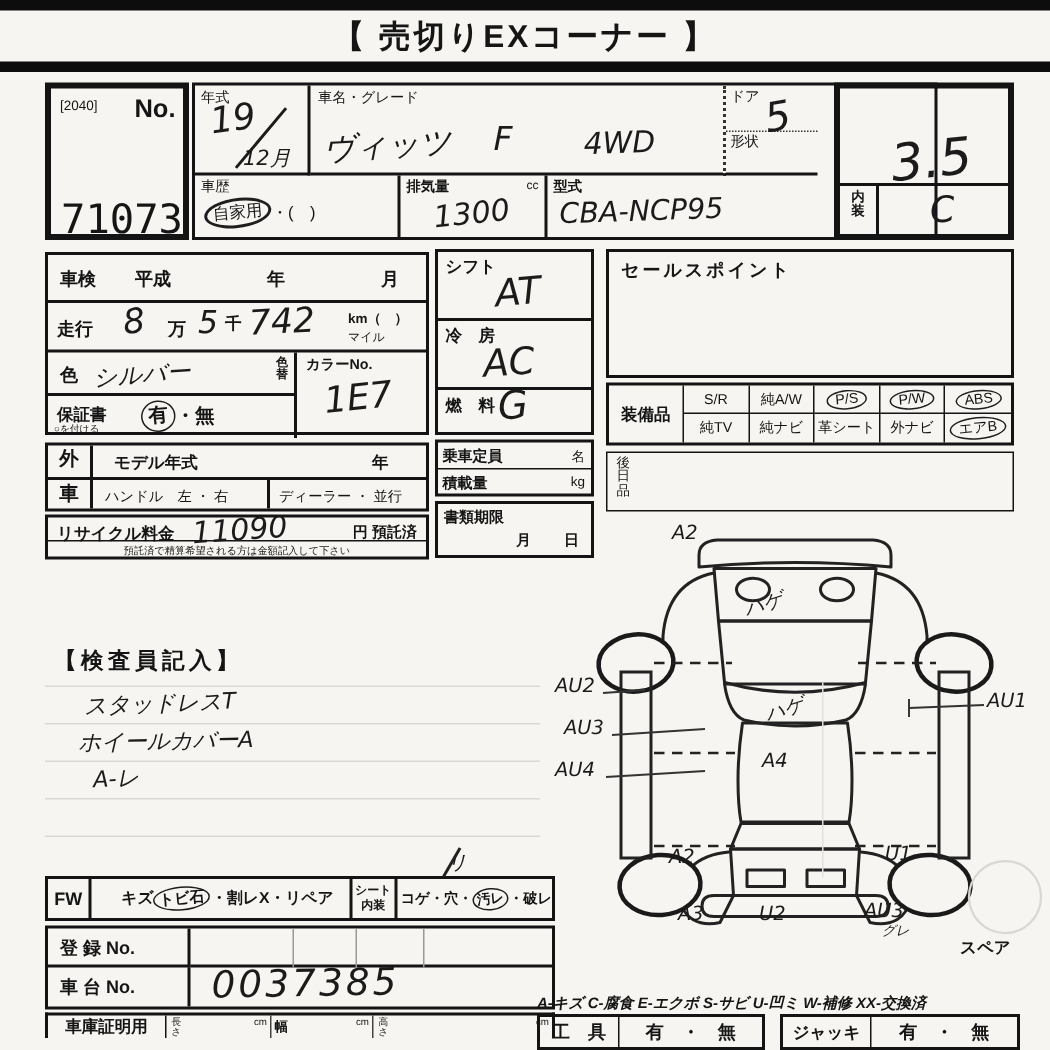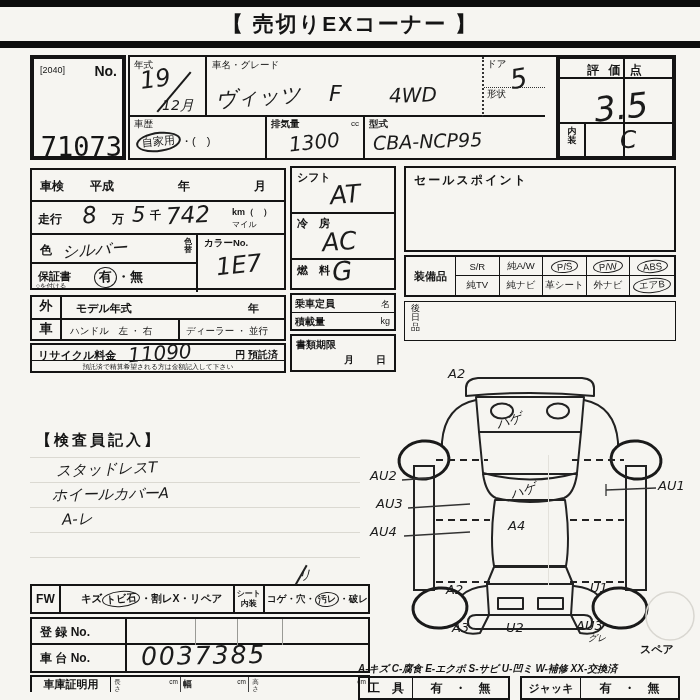--- a/index.html
+++ b/index.html
@@ -27,21 +27,21 @@
 <body>
 
 <div class="page">
 
   <div class="bar" style="top:0;height:7px;"></div>
   <div class="title">【 売切りEXコーナー 】</div>
   <div class="bar" style="top:41px;height:7px;"></div>
 
   <div class="box thick" style="left:30px;top:55px;width:96px;height:105px;">
     <div class="abs" style="left:6px;top:6px;font-size:9px;">[2040]</div>
-    <div class="abs lbl" style="right:5px;top:4px;font-size:14px;">No.</div>
+    <div class="abs lbl" style="right:5px;top:4px;font-size:17px;">No.</div>
     <div class="abs" style="left:0;right:0;top:32px;text-align:right;font-size:27px;font-family:'DejaVu Sans Mono',monospace;margin-top:40px;">71073</div>
   </div>
 
   <div class="box" style="left:128px;top:55px;width:497px;height:105px;">
     <div class="cell" style="left:0;top:0;width:77px;height:60px;border-right:2px solid #141414;border-bottom:2px solid #141414;">
       <div class="abs" style="left:4px;top:2px;font-size:9.5px;">年式</div>
       <div class="abs hw" style="left:10px;top:8px;font-size:24px;transform:rotate(-8deg);">19</div>
       <div class="abs" style="left:18px;top:34px;width:52px;height:2px;background:#1b1b1b;transform:rotate(-50deg);"></div>
       <div class="abs hw" style="left:32px;top:40px;font-size:14px;z-index:3;">12月</div>
     </div>
@@ -68,21 +68,20 @@
       <div class="abs" style="right:4px;top:2px;font-size:8px;">cc</div>
       <div class="abs hw" style="left:22px;top:13px;font-size:20px;transform:rotate(-6deg);">1300</div>
     </div>
     <div class="cell" style="left:235px;top:60px;width:180px;height:41px;">
       <div class="abs lbl" style="left:4px;top:1px;font-size:9.5px;">型式</div>
       <div class="abs hw" style="left:8px;top:13px;font-size:19px;transform:rotate(-2deg);">CBA-NCP95</div>
     </div>
   </div>
 
   <div class="box thick" style="left:556px;top:55px;width:120px;height:105px;">
-    <div class="cell" style="left:0;top:0;width:100%;height:20px;border-bottom:2px solid #141414;text-align:center;font-size:12px;font-weight:bold;letter-spacing:3px;padding-top:3px;">評 価 点</div>
     <div class="abs hw" style="left:34px;top:28px;font-size:34px;transform:rotate(-6deg);">3.5</div>
     <div class="cell" style="left:0;bottom:0;width:26px;height:34px;border-top:2px solid #141414;border-right:2px solid #141414;">
       <div class="vtxt" style="font-size:9px;font-weight:bold;align-items:center;padding-top:3px;">
         <span>内</span>
         <span>装</span>
       </div>
     </div>
     <div class="cell" style="left:26px;bottom:0;width:86px;height:34px;border-top:2px solid #141414;">
       <div class="abs hw" style="left:34px;top:2px;font-size:24px;transform:rotate(-4deg);">C</div>
     </div>
@@ -225,21 +224,21 @@
   <div class="abs lbl" style="left:36px;top:431px;font-size:15px;letter-spacing:3px;">【検査員記入】</div>
   <div class="rule" style="left:30px;top:457px;width:330px;"></div>
   <div class="rule" style="left:30px;top:482px;width:330px;"></div>
   <div class="rule" style="left:30px;top:507px;width:330px;"></div>
   <div class="rule" style="left:30px;top:532px;width:330px;"></div>
   <div class="rule" style="left:30px;top:557px;width:330px;"></div>
   <div class="abs hw" style="left:56px;top:460px;font-size:15px;transform:rotate(-2deg);">スタッドレスT</div>
   <div class="abs hw" style="left:52px;top:485px;font-size:15px;transform:rotate(-1deg);">ホイールカバーA</div>
   <div class="abs hw" style="left:62px;top:510px;font-size:15px;transform:rotate(-3deg);">A-レ</div>
 
-  <div class="abs" style="left:358px;top:370px;width:342px;height:292px;">
+  <div class="abs" style="left:358px;top:352px;width:342px;height:292px;">
     <svg viewBox="0 0 342 276" width="342" height="276">
       <g fill="none" stroke="#222" stroke-width="2" stroke-linejoin="round" stroke-linecap="round">
         <path d="M108,26 L108,18 Q108,9 120,8 L224,8 Q236,9 236,18 L236,26 Q172,20 108,26 Z"></path>
         <path d="M118,27 L226,27 L223,62 L121,62 Z"></path>
         <ellipse cx="144" cy="41" rx="11" ry="7.5"></ellipse>
         <ellipse cx="200" cy="41" rx="11" ry="7.5"></ellipse>
         <path d="M121,62 L223,62 L219,103 Q172,116 125,103 Z"></path>
         <path d="M125,104 L219,104 Q216,124 206,128 Q172,136 138,128 Q128,124 125,104 Z"></path>
         <path d="M137,130 L207,130 Q210,150 210,168 Q210,185 208,196 L136,196 Q134,185 134,168 Q134,150 137,130 Z"></path>
         <path d="M136,197 L208,197 L215,214 L129,214 Z"></path>

